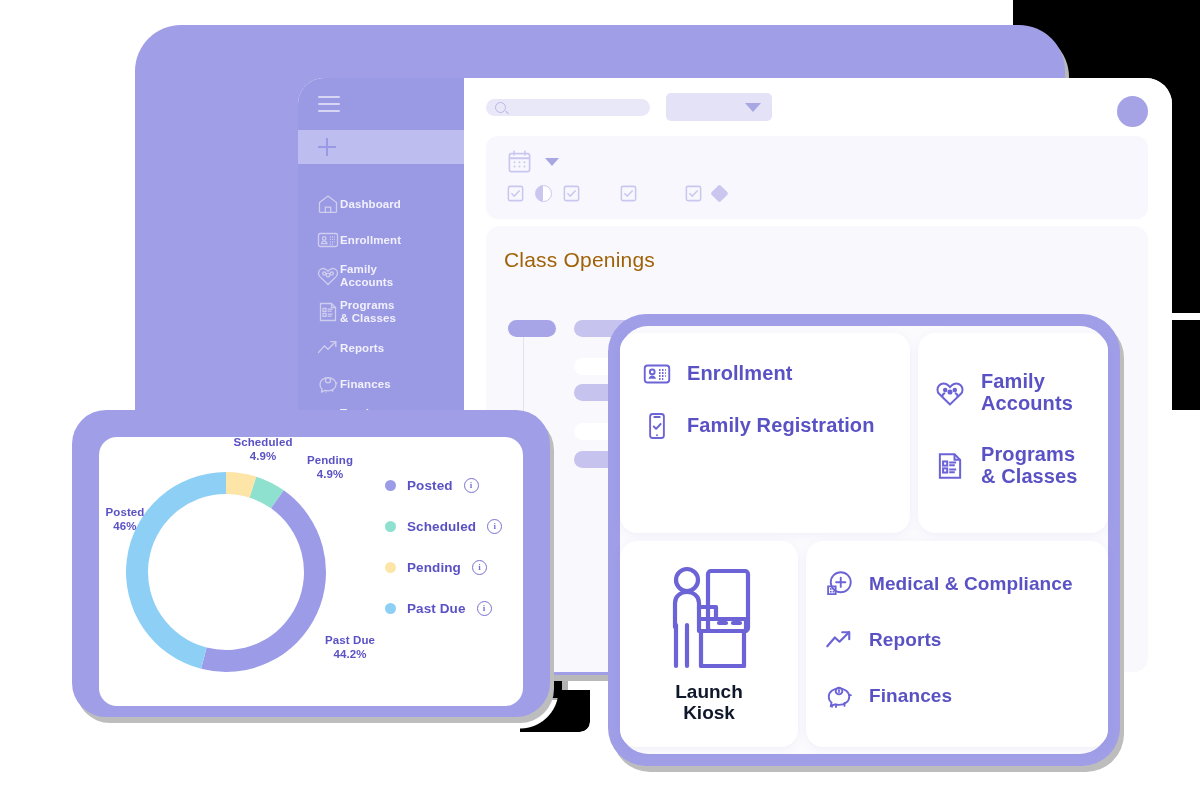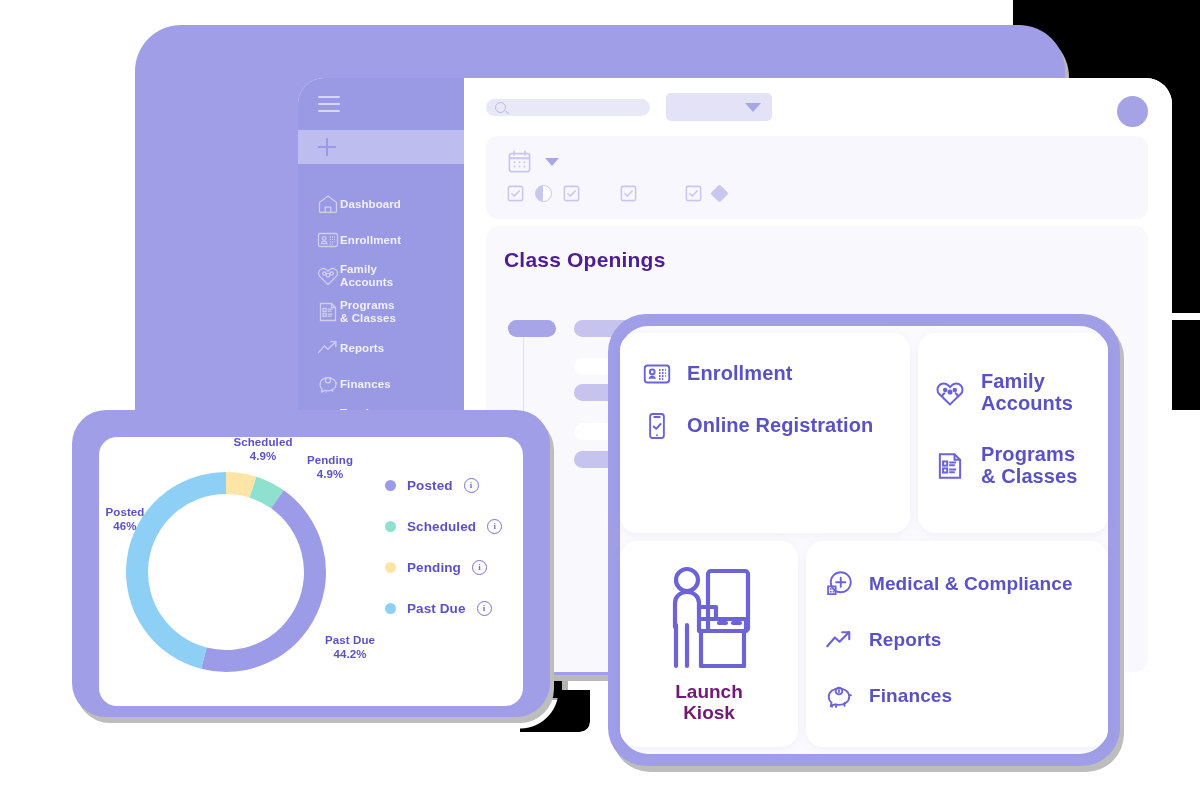--- a/index.html
+++ b/index.html
@@ -59,21 +59,21 @@
   #calendar-icon svg{display:block;}
   .caret-sm{width:0;height:0;border-left:7px solid transparent;border-right:7px solid transparent;border-top:8px solid #a9a7e2;}
   #toolbar-row2{display:flex;align-items:center;gap:10px;padding:9px 0 0 20px;}
   .chk svg{display:block;}
   .sp18{width:18px;}
   .sp26{width:26px;}
   #half-circle{width:17px;height:17px;border-radius:50%;background:linear-gradient(to right,#c9c7ef 0 50%,#fff 50% 100%);border:1.6px solid #c9c7ef;box-sizing:border-box;}
   #diamond{width:13px;height:13px;background:#c9c7ef;transform:rotate(45deg);border-radius:2px;}
 
   #panel-class-openings{position:absolute;left:22px;top:148px;width:662px;height:446px;background:#f8f8fd;border-radius:14px;overflow:hidden;}
-  #class-openings-title{color:#4c1d95;font-size:21px;font-weight:700;padding:22px 0 0 18px;letter-spacing:.2px;}
+  #class-openings-title{color:#a16207;font-size:21px;font-weight:400;padding:22px 0 0 18px;letter-spacing:.2px;}
   #timeline-vline{position:absolute;left:37px;top:94px;width:1px;height:352px;background:#e2e1ef;}
   .sk{border-radius:9px;height:17px;}
   .sk-purple-dark{background:#a7a5e8;}
   .sk-purple{background:#c6c4ef;}
   .sk-teal{background:#8ee0cf;}
   .sk-white{background:#ffffff;}
 
   
   #chart-bezel{position:absolute;left:72px;top:410px;width:478px;height:307px;background:#9f9ee7;border-radius:34px;}
   #chart-bezel-shadow{position:absolute;left:76px;top:416px;width:478px;height:307px;background:#bdbdbd;border-radius:34px;}
@@ -102,21 +102,21 @@
   #card-admin{left:186px;top:215px;width:302px;height:206px;}
   .crow{display:flex;align-items:center;gap:15px;}
   .ctext{color:#5a52c4;font-weight:800;letter-spacing:.1px;line-height:1.08;white-space:pre-line;}
   .cico{flex:none;color:#6b63d6;display:flex;align-items:center;justify-content:center;}
   #card-enrollment .crow{padding-left:22px;}
   #card-enrollment .ctext{font-size:20px;}
   #card-family .crow{padding-left:16px;}
   #card-family .ctext{font-size:20px;}
   #card-admin .crow{padding-left:18px;}
   #card-admin .ctext{font-size:19px;}
-  #kiosk-label{text-align:center;color:#701a75;font-size:19px;font-weight:800;line-height:1.12;white-space:pre-line;margin-top:8px;}
+  #kiosk-label{text-align:center;color:#0f172a;font-size:19px;font-weight:800;line-height:1.12;white-space:pre-line;margin-top:8px;}
 </style>
 </head>
 <body>
 
 <div class="stage">
 
   <div class="backdrop" id="backdrop-upper"></div>
   <div class="backdrop" id="backdrop-lower"></div>
   <div class="backdrop" id="backdrop-stand-frame"></div>
   <div class="backdrop" id="backdrop-stand"></div>
@@ -340,21 +340,21 @@
       </div>
       <div class="crow" style="padding-top:22px">
         <span class="cico">
             <svg width="30" height="30" viewBox="0 0 24 24" fill="none" stroke="currentColor" stroke-width="1.5">
               <rect x="6.5" y="2.4" width="11" height="19.2" rx="2"></rect>
               <path d="M9.8 4.8h4.4" stroke-linecap="round"></path>
               <circle cx="12" cy="19.4" r=".75" fill="currentColor" stroke="none"></circle>
               <path d="M9.4 12.4l1.9 1.9 3.6-3.9" stroke-linecap="round" stroke-linejoin="round"></path>
             </svg>
           </span>
-        <span class="ctext">Online Registration</span>
+        <span class="ctext">Family Registration</span>
       </div>
     </div>
 
     <div class="mcard" id="card-family">
       <div class="crow" style="padding-top:38px">
         <span class="cico">
             <svg width="32" height="32" viewBox="0 0 24 24" fill="none" stroke="currentColor" stroke-width="1.5">
               <path d="M12 20.6 4 12.8a4.6 4.6 0 0 1 0-6.6 4.6 4.6 0 0 1 6.6 0l1.4 1.4 1.4-1.4a4.6 4.6 0 0 1 6.6 0 4.6 4.6 0 0 1 0 6.6z"></path>
               <circle cx="8.4" cy="9.8" r="1.7" fill="currentColor" stroke="none"></circle>
               <circle cx="15.6" cy="9.8" r="1.7" fill="currentColor" stroke="none"></circle>

